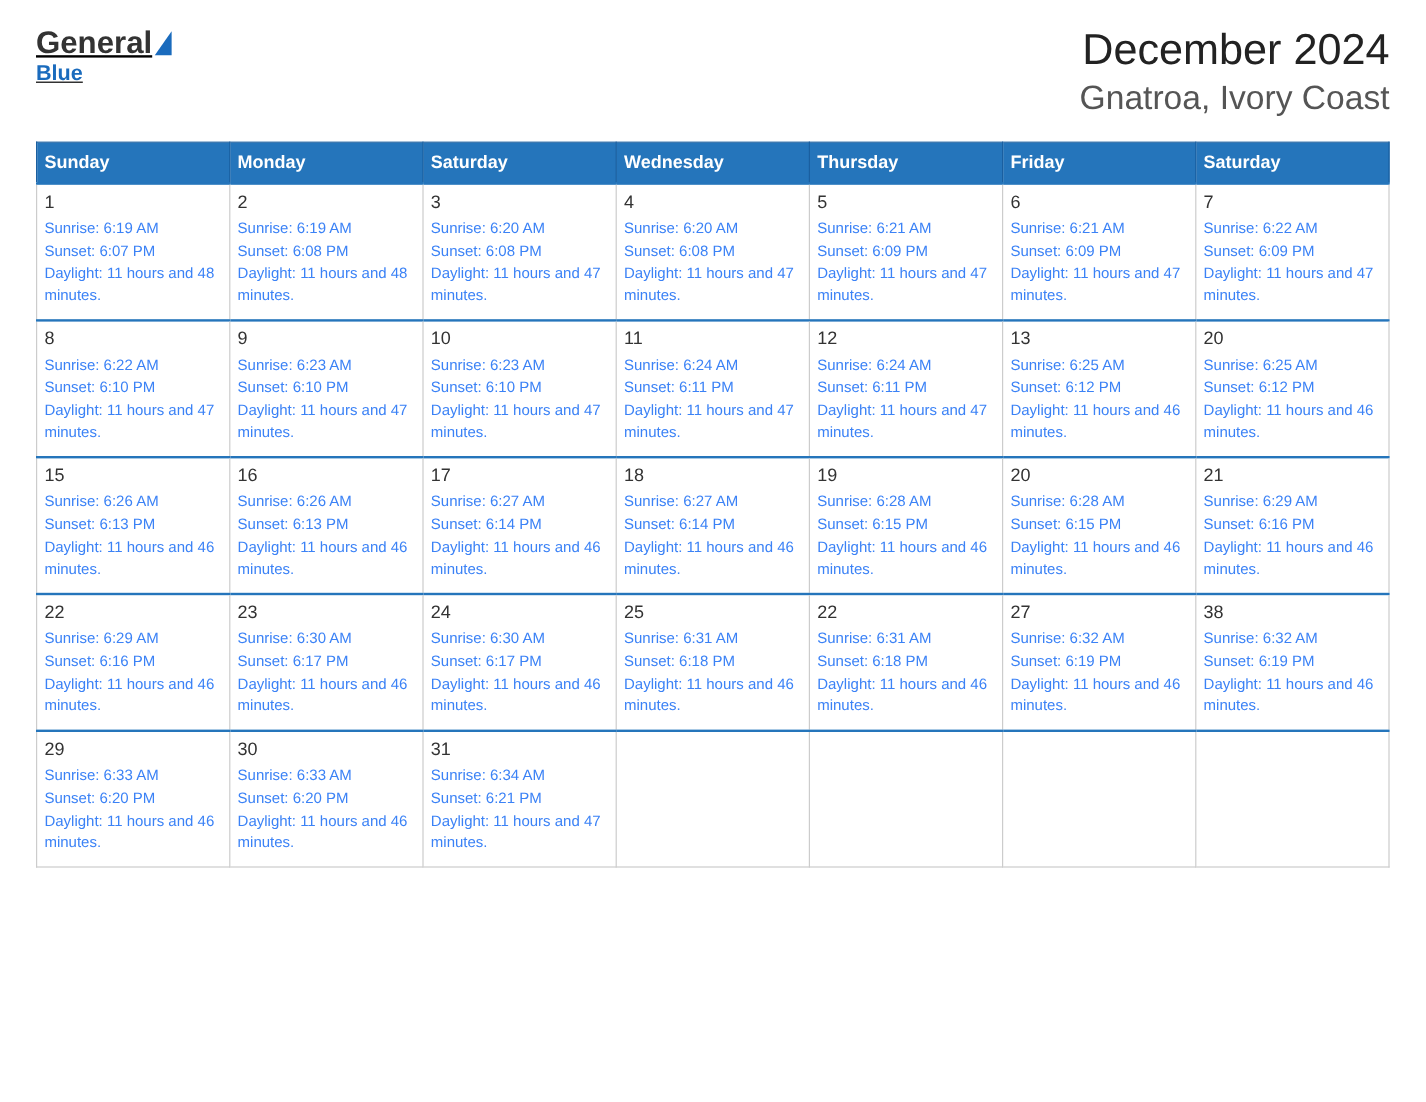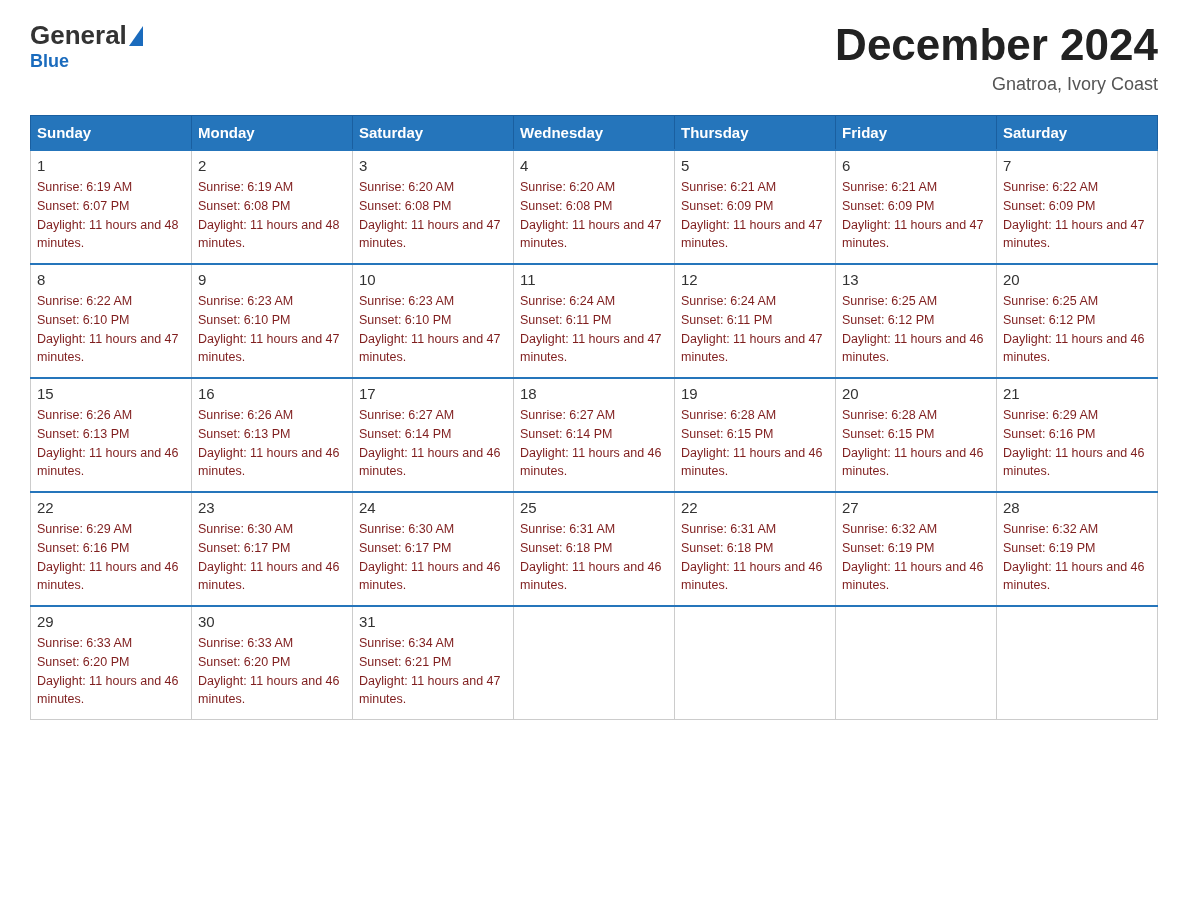--- a/index.html
+++ b/index.html
@@ -13,20 +13,21 @@
     .header {
       display: flex;
       justify-content: space-between;
       align-items: flex-start;
       margin-bottom: 20px;
     }
     .logo {
       display: flex;
       flex-direction: column;
       align-items: flex-start;
+      text-decoration: underline;
     }
     .logo-text {
       display: flex;
       align-items: center;
       font-size: 26px;
       font-weight: bold;
       color: #333;
     }
     .logo-general { color: #333; }
     .logo-arrow {
@@ -39,26 +40,26 @@
     }
     .logo-blue {
       color: #1a6bbd;
       font-size: 18px;
       font-weight: bold;
     }
     .title-area {
       text-align: right;
     }
     .month-title {
-      font-size: 44px;
-      font-weight: bold;
+      font-size: 36px;
+      font-weight: normal;
       color: #222;
     }
     .location {
-      font-size: 18px;
+      font-size: 28px;
       color: #555;
       margin-top: 4px;
     }
     table {
       width: 100%;
       border-collapse: collapse;
       table-layout: fixed;
       padding-left: 28px;
     }
     thead tr th {
@@ -85,21 +86,21 @@
     }
     .day-num {
       font-size: 15px;
       font-weight: normal;
       margin-bottom: 4px;
       display: block;
     }
     .day-info {
       font-size: 12.5px;
       line-height: 1.5;
-      color: #7f1d1d;
+      color: #3b82f6;
     }
   </style>
 </head>
 <body>
 
 <div class="header">
   <div class="logo">
     <div class="logo-text">
       <span class="logo-general">General</span>
       <span class="logo-arrow"></span>
@@ -236,21 +237,21 @@
         </td>
         <td>
           <span class="day-num">22</span>
           <div class="day-info">Sunrise: 6:31 AM<br>Sunset: 6:18 PM<br>Daylight: 11 hours and 46 minutes.</div>
         </td>
         <td>
           <span class="day-num">27</span>
           <div class="day-info">Sunrise: 6:32 AM<br>Sunset: 6:19 PM<br>Daylight: 11 hours and 46 minutes.</div>
         </td>
         <td>
-          <span class="day-num">28</span>
+          <span class="day-num">38</span>
           <div class="day-info">Sunrise: 6:32 AM<br>Sunset: 6:19 PM<br>Daylight: 11 hours and 46 minutes.</div>
         </td>
       </tr>
       <tr>
         <td>
           <span class="day-num">29</span>
           <div class="day-info">Sunrise: 6:33 AM<br>Sunset: 6:20 PM<br>Daylight: 11 hours and 46 minutes.</div>
         </td>
         <td>
           <span class="day-num">30</span>

